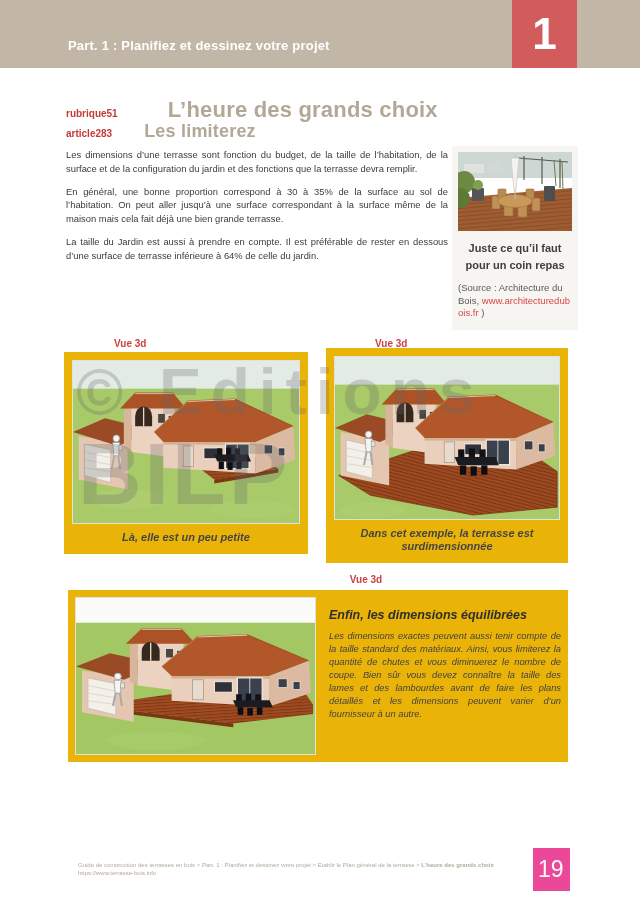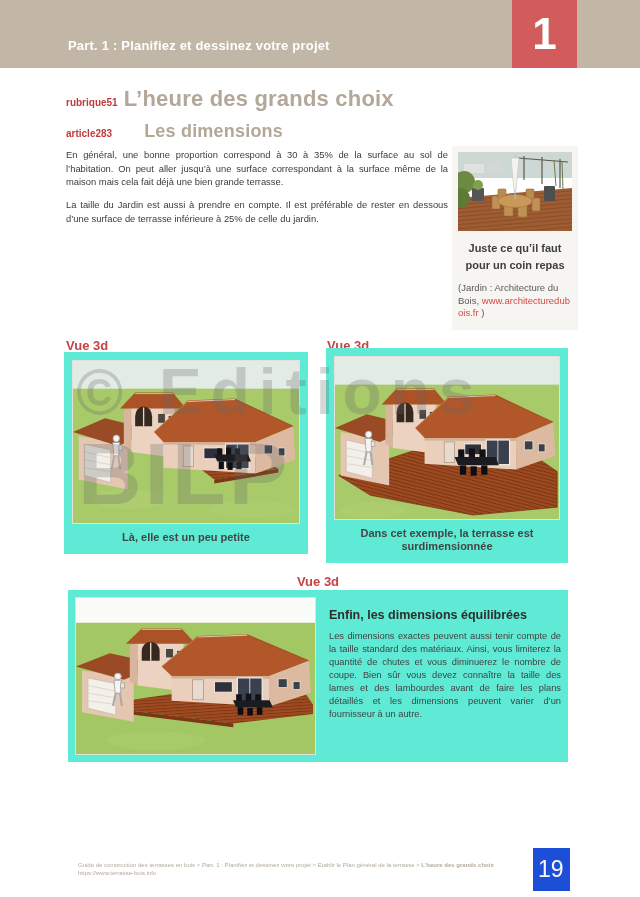--- a/index.html
+++ b/index.html
@@ -8,21 +8,21 @@
 
   
   .header-bar{position:absolute;left:0;top:0;width:640px;height:68px;background:#c2b7a7;}
   .header-title{position:absolute;left:68px;top:38px;font-size:13px;font-weight:bold;color:#ffffff;letter-spacing:.2px;}
   .chapter-box{position:absolute;left:512px;top:0;width:65px;height:68px;background:#d25c5c;
                display:flex;align-items:center;justify-content:center;}
   .chapter-box span{font-size:44px;font-weight:bold;color:#ffffff;line-height:1;}
 
   
   .head-row{position:absolute;left:66px;display:flex;align-items:baseline;}
-  .head-row.r1{top:86px;}
+  .head-row.r1{top:97px;gap:44px;}
   .head-row.r2{top:121px;}
   .kicker{font-size:10px;font-weight:bold;color:#c23a3a;}
   .r1 .kicker{margin-right:6px;}
   .r2 .kicker{margin-right:32px;}
   .h1{font-size:22px;font-weight:bold;color:#b3a898;letter-spacing:.2px;}
   .h2{font-size:18px;font-weight:bold;color:#b3a898;letter-spacing:.2px;}
 
   
   .body-col{position:absolute;left:66px;top:148px;width:382px;font-size:9.4px;line-height:13.6px;
             color:#3b3b3b;text-align:justify;}
@@ -30,47 +30,47 @@
 
   
   .sidebar{position:absolute;left:452px;top:146px;width:126px;background:#f6f5f2;
            padding:6px 6px 10px 6px;box-sizing:border-box;}
   .sidebar svg{display:block;width:114px;height:79px;background:#fff;}
   .sb-caption{margin-top:9px;font-size:11px;font-weight:bold;color:#3e3e3e;text-align:center;line-height:17px;}
   .sb-source{margin-top:8px;font-size:9.5px;color:#5a5a5a;line-height:12.5px;}
   .sb-link{color:#d84747;word-break:break-all;}
 
   
-  .vue-label{position:absolute;font-size:13px;font-weight:bold;color:#c94242;}
+  .vue-label{position:absolute;font-size:10px;font-weight:bold;color:#c94242;margin-left:48px;}
   .vl1{left:66px;top:338px;}
   .vl2{left:327px;top:338px;}
   .vl3{left:68px;top:574px;width:500px;text-align:center;}
 
-  .fig-panel{position:absolute;background:#5eead4;box-sizing:border-box;}
+  .fig-panel{position:absolute;background:#eab308;box-sizing:border-box;font-style:italic;}
   .fp1{left:64px;top:352px;width:244px;padding:8px 8px 10px 8px;}
   .fp2{left:326px;top:348px;width:242px;padding:8px 8px 10px 8px;}
   .fig-panel svg.scene{display:block;width:100%;height:164px;background:#fff;border:1px solid #e3e1dc;box-sizing:border-box;}
   .fig-caption{margin-top:7px;font-size:11px;font-weight:bold;color:#454545;text-align:center;line-height:13px;}
 
   .fp3{left:68px;top:590px;width:500px;height:172px;padding:7px;display:flex;}
   .fp3 svg.scene{width:241px;height:158px;flex:0 0 auto;}
   .fp3-text{margin-left:13px;width:236px;}
   .fp3-head{margin:11px 0 8px 0;font-size:12.5px;font-weight:bold;color:#2e2e2e;}
   .fp3-body{font-size:9.3px;line-height:13px;color:#434343;text-align:justify;}
 
   
   .wm{position:absolute;font-weight:bold;color:rgba(105,105,105,0.27);pointer-events:none;z-index:6;line-height:1;}
   .wm1{left:76px;top:360px;font-size:64px;letter-spacing:9px;}
   .wm2{left:78px;top:430px;font-size:88px;letter-spacing:3px;}
 
   
   .crumb{position:absolute;left:78px;top:862px;font-size:6px;color:#b3aa9c;}
   .crumb b{font-weight:bold;}
   .footer-url{position:absolute;left:78px;top:870px;font-size:6px;color:#b3aa9c;}
-  .page-box{position:absolute;left:533px;top:848px;width:37px;height:43px;background:#1d4ed8;
+  .page-box{position:absolute;left:533px;top:848px;width:37px;height:43px;background:#ec4899;
             display:flex;align-items:center;}
   .page-box span{font-size:23px;color:#faf9f7;padding-left:5px;}
 
   .defs-holder{position:absolute;width:0;height:0;overflow:hidden;}
 </style>
 </head>
 <body>
 
 <div class="page">
 
@@ -143,26 +143,27 @@
   <div class="chapter-box">
     <span>1</span>
   </div>
 
   <div class="head-row r1">
     <span class="kicker">rubrique51</span>
     <span class="h1">L’heure des grands choix</span>
   </div>
   <div class="head-row r2">
     <span class="kicker">article283</span>
-    <span class="h2">Les dimensions</span>
+    <span class="h2">Les limiterez</span>
   </div>
 
   <div class="body-col">
+    <p>Les dimensions d’une terrasse sont fonction du budget, de la taille de l’habitation, de la surface et de la configuration du jardin et des fonctions que la terrasse devra remplir.</p>
     <p>En général, une bonne proportion correspond à 30 à 35% de la surface au sol de l’habitation. On peut aller jusqu’à une surface correspondant à la surface même de la maison mais cela fait déjà une bien grande terrasse.</p>
-    <p>La taille du Jardin est aussi à prendre en compte. Il est préférable de rester en dessous d’une surface de terrasse inférieure à 25% de celle du jardin.</p>
+    <p>La taille du Jardin est aussi à prendre en compte. Il est préférable de rester en dessous d’une surface de terrasse inférieure à 64% de celle du jardin.</p>
   </div>
 
   <div class="sidebar">
     <svg viewBox="0 0 114 79">
       <rect x="0" y="0" width="114" height="26" fill="#cdd7d3"></rect>
       <rect x="6" y="12" width="20" height="9" fill="#dfe2df"></rect>
       <rect x="30" y="10" width="14" height="11" fill="#d3d8d4"></rect>
       <path d="M60,6 L110,10 M66,4 L66,28 M84,5 L84,32 M102,7 L102,36" stroke="#5c5a4c" stroke-width="1.2" fill="none"></path>
       <polygon points="0,46 114,36 114,79 0,79" fill="url(#deckC)"></polygon>
       <circle cx="6" cy="30" r="11" fill="#6d8a42"></circle>
@@ -177,21 +178,21 @@
       <rect x="74" y="46" width="8" height="13" rx="1" fill="#c09054" stroke="#93703c" stroke-width="0.6"></rect>
       <rect x="40" y="37" width="8" height="10" rx="1" fill="#b98b4e" stroke="#93703c" stroke-width="0.6"></rect>
       <rect x="68" y="37" width="8" height="10" rx="1" fill="#b98b4e" stroke="#93703c" stroke-width="0.6"></rect>
       <ellipse cx="57" cy="49" rx="17" ry="6.5" fill="#c9995a" stroke="#a87b41" stroke-width="0.8"></ellipse>
       <polygon points="53,6 61,6 58,38 56,38" fill="#f4f3ef" stroke="#cbc7bf" stroke-width="0.7"></polygon>
       <line x1="57" y1="2" x2="57" y2="6" stroke="#cbc7bf" stroke-width="1"></line>
       <line x1="57" y1="38" x2="57" y2="47" stroke="#b9b5ad" stroke-width="1.2"></line>
     </svg>
     <div class="sb-caption">Juste ce qu’il faut pour un coin repas</div>
     <div class="sb-source">
-      <span>(Jardin : Architecture du Bois, </span><span class="sb-link">www.architecturedubois.fr</span><span> )</span>
+      <span>(Source : Architecture du Bois, </span><span class="sb-link">www.architecturedubois.fr</span><span> )</span>
     </div>
   </div>
 
   <div class="vue-label vl1">Vue 3d</div>
   <div class="vue-label vl2">Vue 3d</div>
 
   <div class="fig-panel fp1">
     <svg class="scene" viewBox="0 0 240 164" preserveAspectRatio="none">
       <rect x="0" y="0" width="240" height="30" fill="#e3ebe5"></rect>
       <rect x="0" y="28" width="240" height="136" fill="#a8ca69"></rect>

